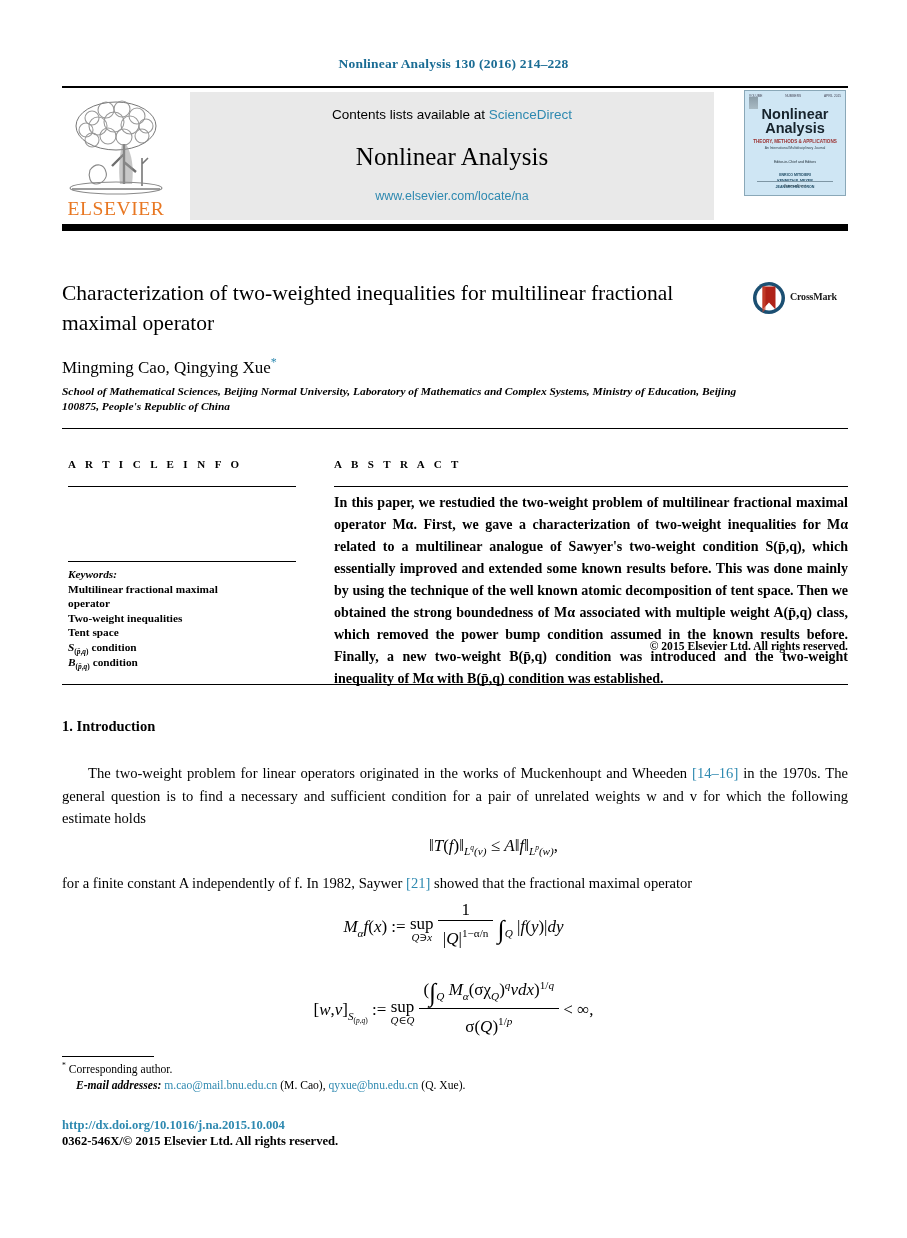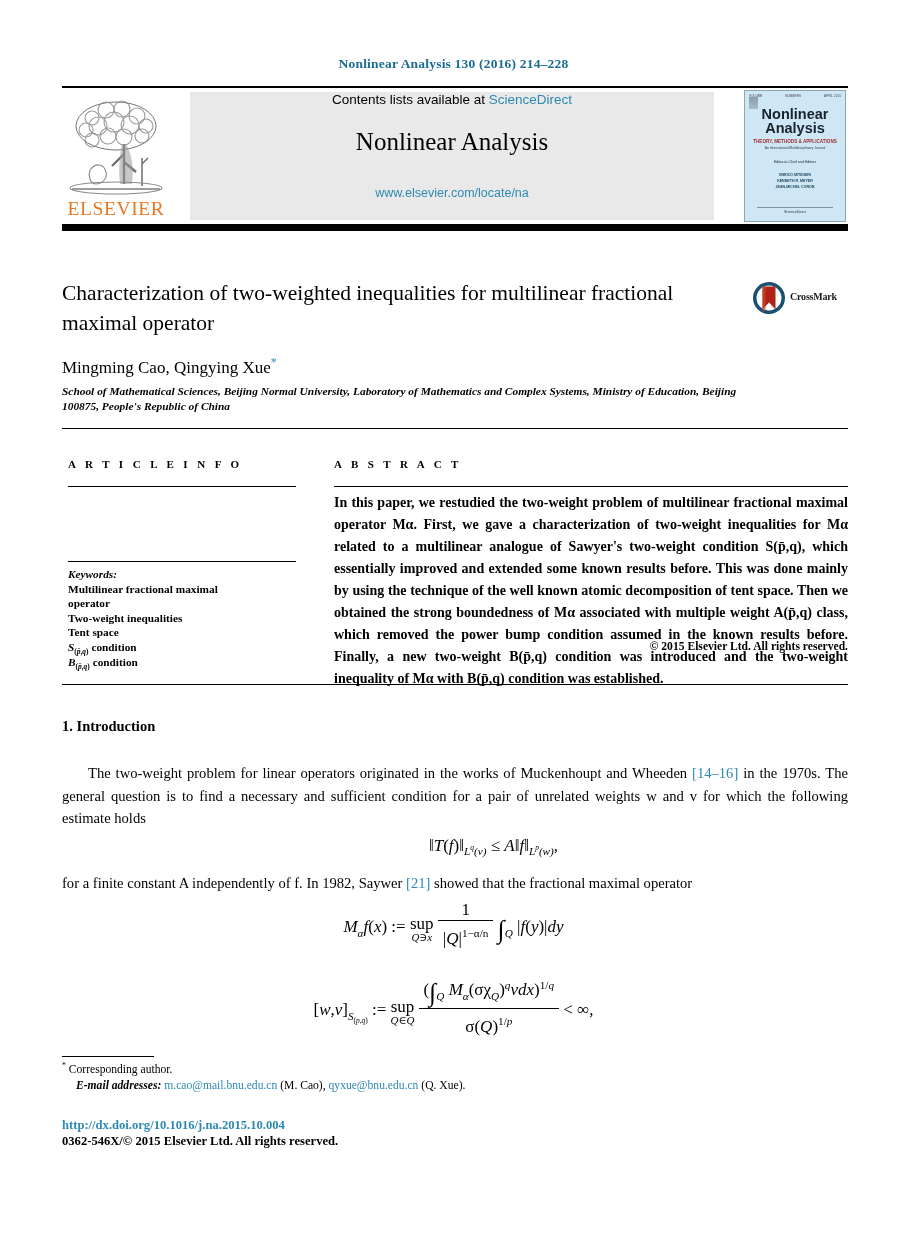--- a/index.html
+++ b/index.html
@@ -75,41 +75,42 @@
   .sd-panel {
     position: absolute;
     left: 128px; top: 4px;
     width: 524px;
     height: 128px;
     background: #e9e9e9;
   }
   .sd-contents {
     text-align: center;
     font-size: 13.5px;
+    padding-top: 15px;
     font-family: "Liberation Sans", sans-serif;
   }
   .sd-contents .sd-link { color: #2e89b0; }
   .journal-name {
     text-align: center;
     font-size: 25px;
     margin-top: 21px;
     font-family: "Liberation Serif", serif;
   }
   .sd-url {
     text-align: center;
     font-size: 12.5px;
-    margin-top: 30px;
+    margin-top: 18px;
     color: #2e89b0;
     font-family: "Liberation Sans", sans-serif;
   }
   .cover {
     position: absolute;
     left: 682px; top: 2px;
     width: 102px;
-    height: 132px;
+    height: 106px;
     background: #cfe6f4;
     border: 1px solid #8aa8b8;
     box-sizing: border-box;
     overflow: hidden;
   }
   .cover-topbar {
     display: flex;
     justify-content: space-between;
     font-size: 3.2px;
     color: #445;

